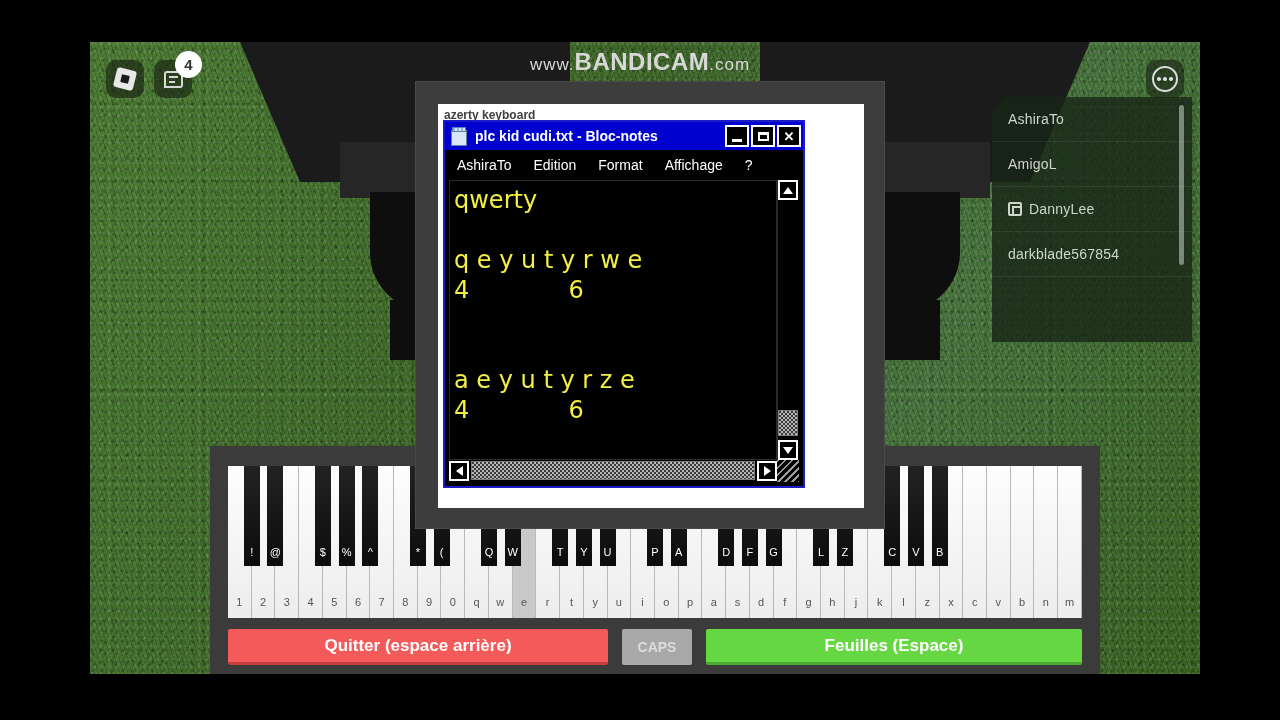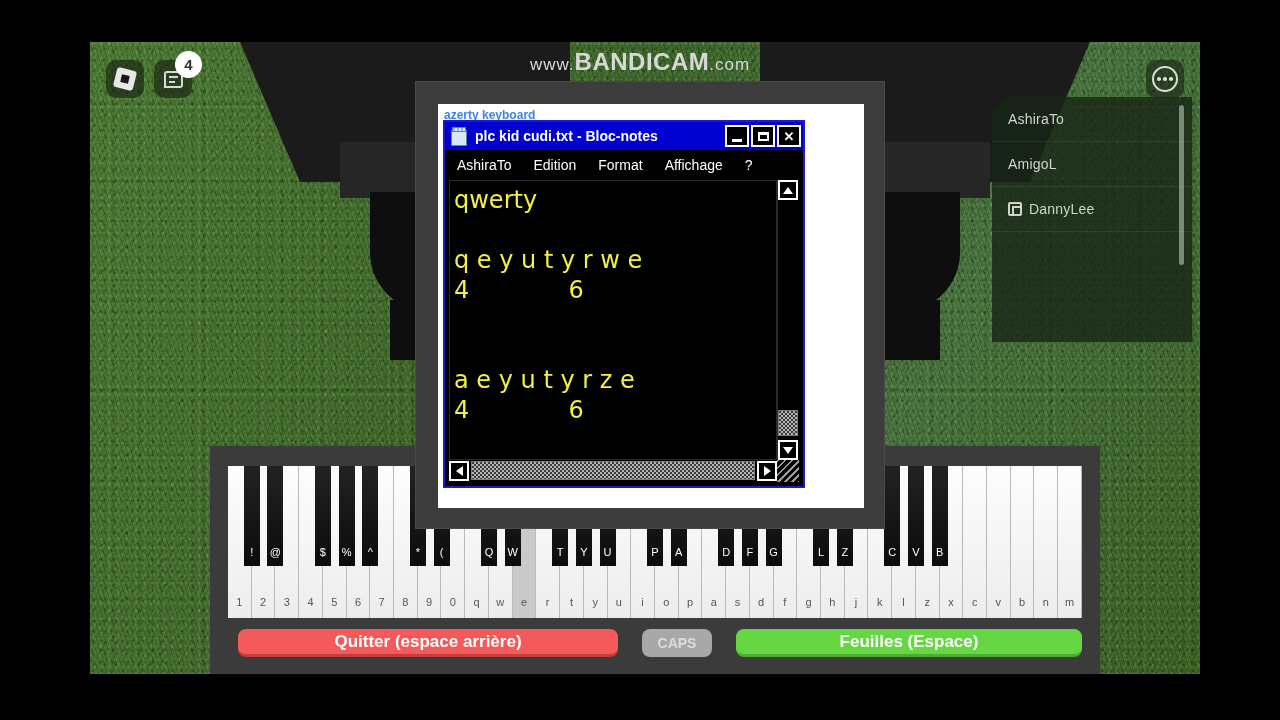--- a/index.html
+++ b/index.html
@@ -140,46 +140,45 @@
     background: linear-gradient(#222, #0c0c0c);
     color: #fff; font-size: 11px;
     display: flex; align-items: flex-end; justify-content: center;
     padding-bottom: 8px;
     font-family: "Liberation Sans", sans-serif;
   }
 
   
   #btnrow { position: absolute; left: 18px; top: 183px; width: 854px; height: 36px; display: flex; gap: 14px; }
   .gbtn {
-    height: 28px; display: flex; align-items: center; justify-content: center;
+    height: 36px; display: flex; align-items: center; justify-content: center;
     font-family: "Liberation Sans", sans-serif;
     font-weight: bold; font-size: 17px; color: #fff;
-    border-radius: 8px;
-    margin-left: 10px;
+    border-radius: 2px;
   }
   #btn-quit  { flex: 0 0 380px; background: #f45a5a; border-bottom: 3px solid #c43e3e; }
   #btn-caps  { flex: 0 0 70px;  background: #a8a8a8; color: #dcdcdc; font-size: 14px; }
   #btn-sheets{ flex: 1;         background: #65d743; border-bottom: 3px solid #4cab31; }
 
   
   #outerwin {
     position: absolute; left: 415px; top: 81px;
     width: 470px; height: 448px;
     background: #3d3d3d; z-index: 40;
     border: 1px solid #4a4a4a;
   }
   #outerdoc {
     position: absolute; left: 22px; top: 22px;
     width: 426px; height: 404px;
     background: #fff;
   }
   #outerdoc-title {
     position: absolute; left: 6px; top: 4px;
     font-family: "Liberation Sans", sans-serif;
-    font-size: 12px; font-weight: bold; color: #3b82f6;
+    font-size: 12px; font-weight: bold; color: #404040;
   }
   .bg-line {
     position: absolute; left: 6px;
     font-family: "Liberation Serif", serif;
     font-size: 11px; color: #555;
   }
 
   
   #notepad {
     position: absolute; left: 443px; top: 120px;
@@ -341,20 +340,23 @@
           <div class="pl-row">
             <span>AshiraTo</span>
           </div>
           <div class="pl-row">
             <span>AmigoL</span>
           </div>
           <div class="pl-row">
             <div class="prem-ic"></div>
             <span>DannyLee</span>
           </div>
+          <div class="pl-row">
+            <span>darkblade567854</span>
+          </div>
         </div>
       <div id="pl-scroll"></div>
     </div>
 
     <div id="pianoui">
       <div id="kbd-wrap">
         <div class="wkeys" id="white-keys">
             <div class="wkey" style="width: 23.7222px;">
               <span>1</span>
             </div>

